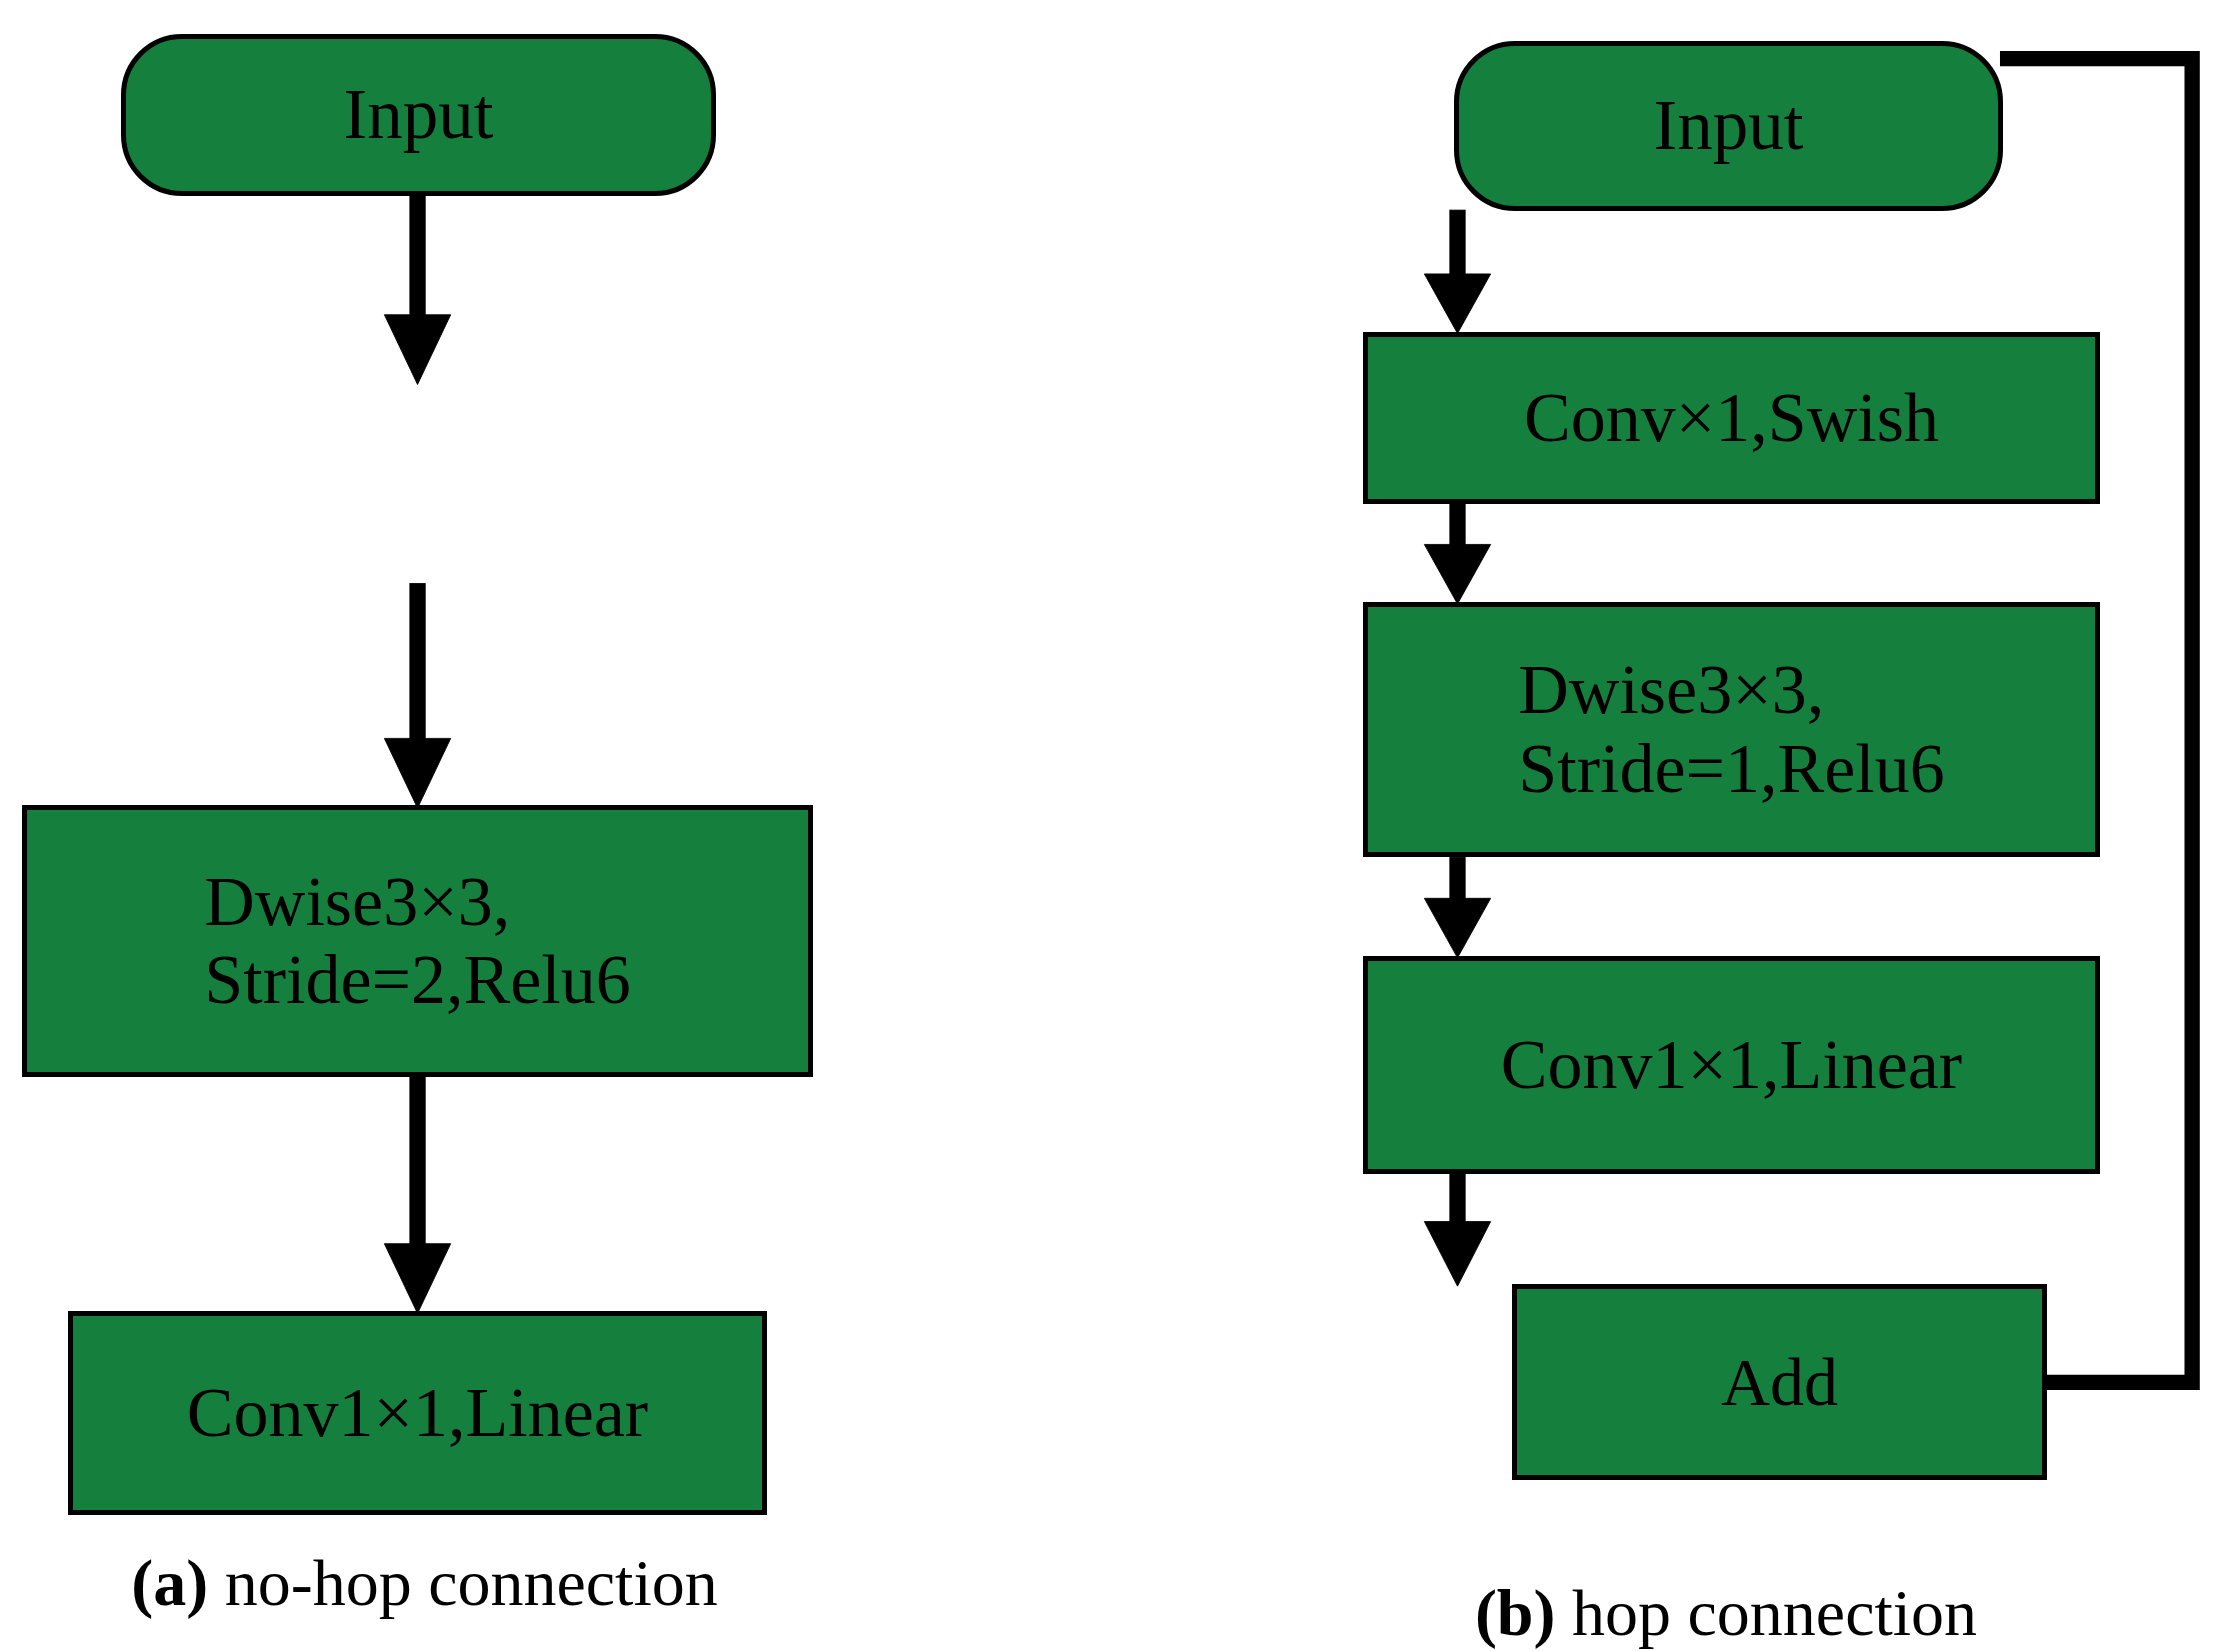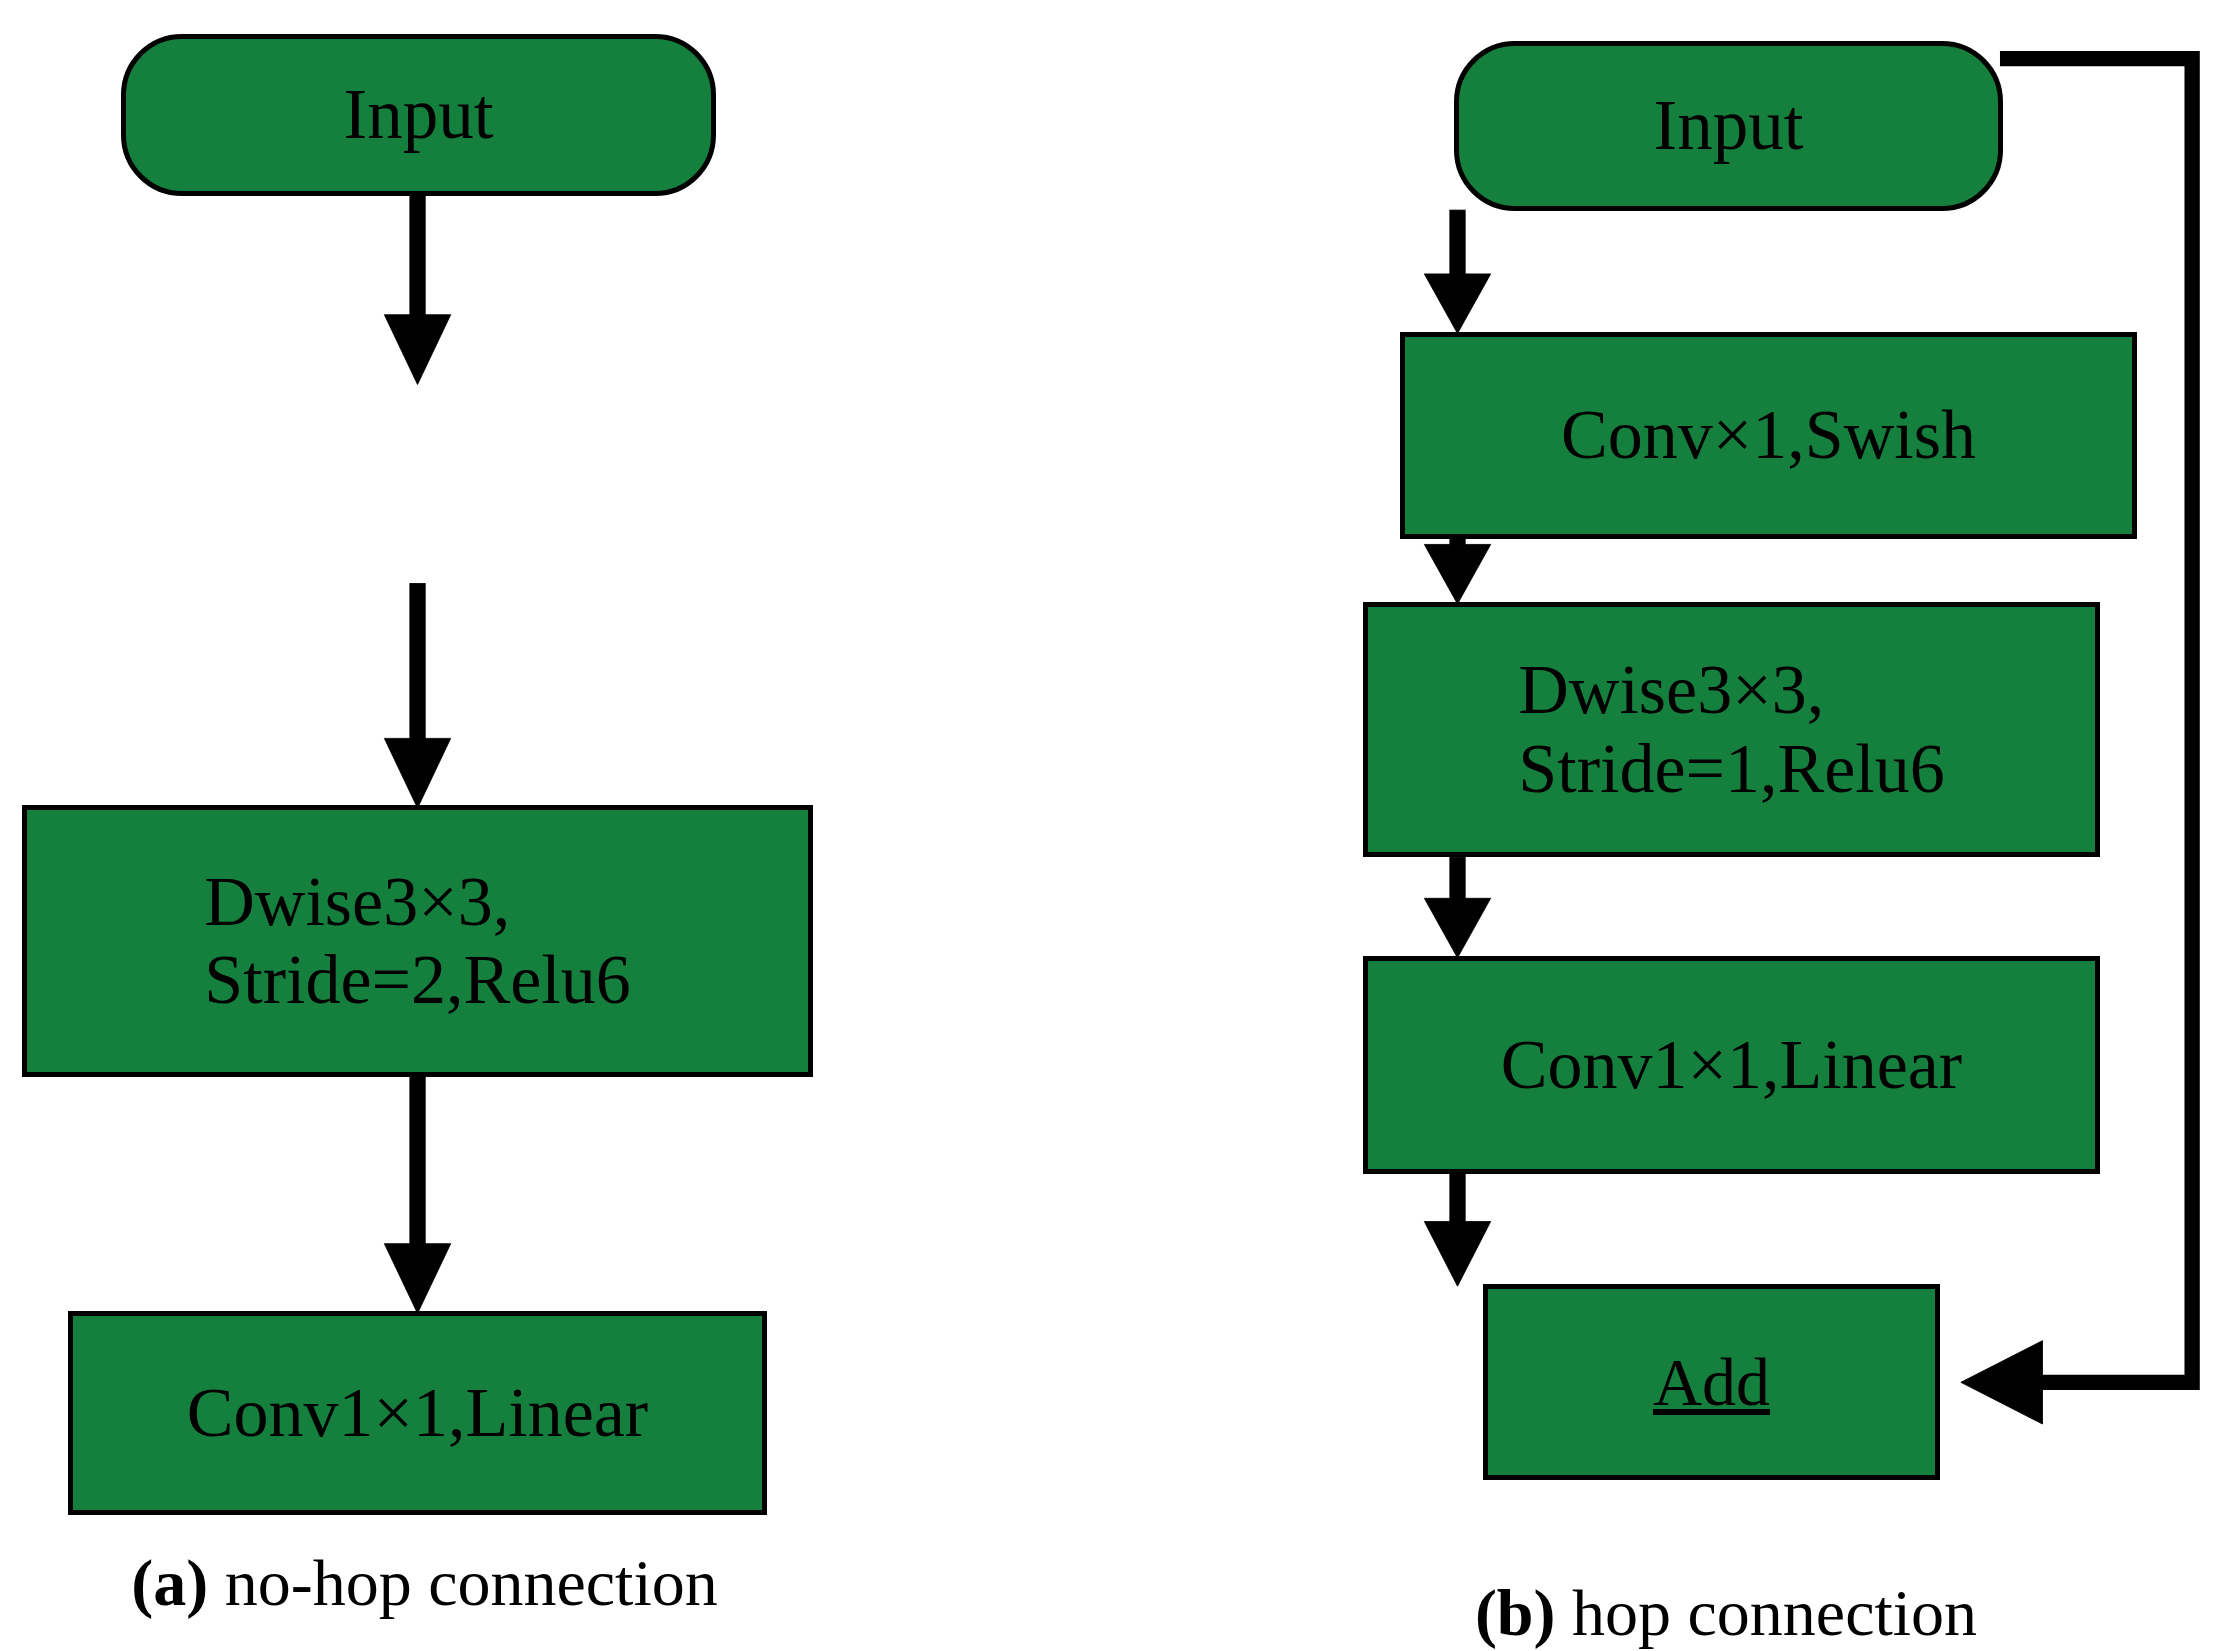--- a/index.html
+++ b/index.html
@@ -80,34 +80,34 @@
 
       <path d="M 1042 69 L 1268 69 L 1268 1625 L 1090 1625" fill="none" stroke="#000" stroke-width="18"></path>
       <polygon points="1092,1576 1092,1674 996,1625"></polygon>
     </g>
   </svg>
 
   <div class="node rounded" style="left:340px;top:41px;width:549px;height:170px;">
     <span class="label t-input">Input</span>
   </div>
 
-  <div class="node" style="left:249px;top:332px;width:737px;height:207px;margin-left:37px;">
+  <div class="node" style="left:249px;top:332px;width:737px;height:172px;">
     <span class="label t-box">Conv×1,Swish</span>
   </div>
 
   <div class="node" style="left:249px;top:602px;width:737px;height:255px;">
     <span class="label t-box">Dwise3×3,
 Stride=1,Relu6</span>
   </div>
 
   <div class="node" style="left:249px;top:956px;width:737px;height:218px;">
     <span class="label t-box">Conv1×1,Linear</span>
   </div>
 
-  <div class="node" style="left:369px;top:1284px;width:457px;height:196px;text-decoration:underline;">
+  <div class="node" style="left:398px;top:1284px;width:535px;height:196px;">
     <span class="label t-add">Add</span>
   </div>
 
   <div class="caption" style="left:238px;top:1575px;width:748px;">
     <b>(b)</b><span> hop connection</span>
   </div>
 </div>
 
 
 </body></html>

